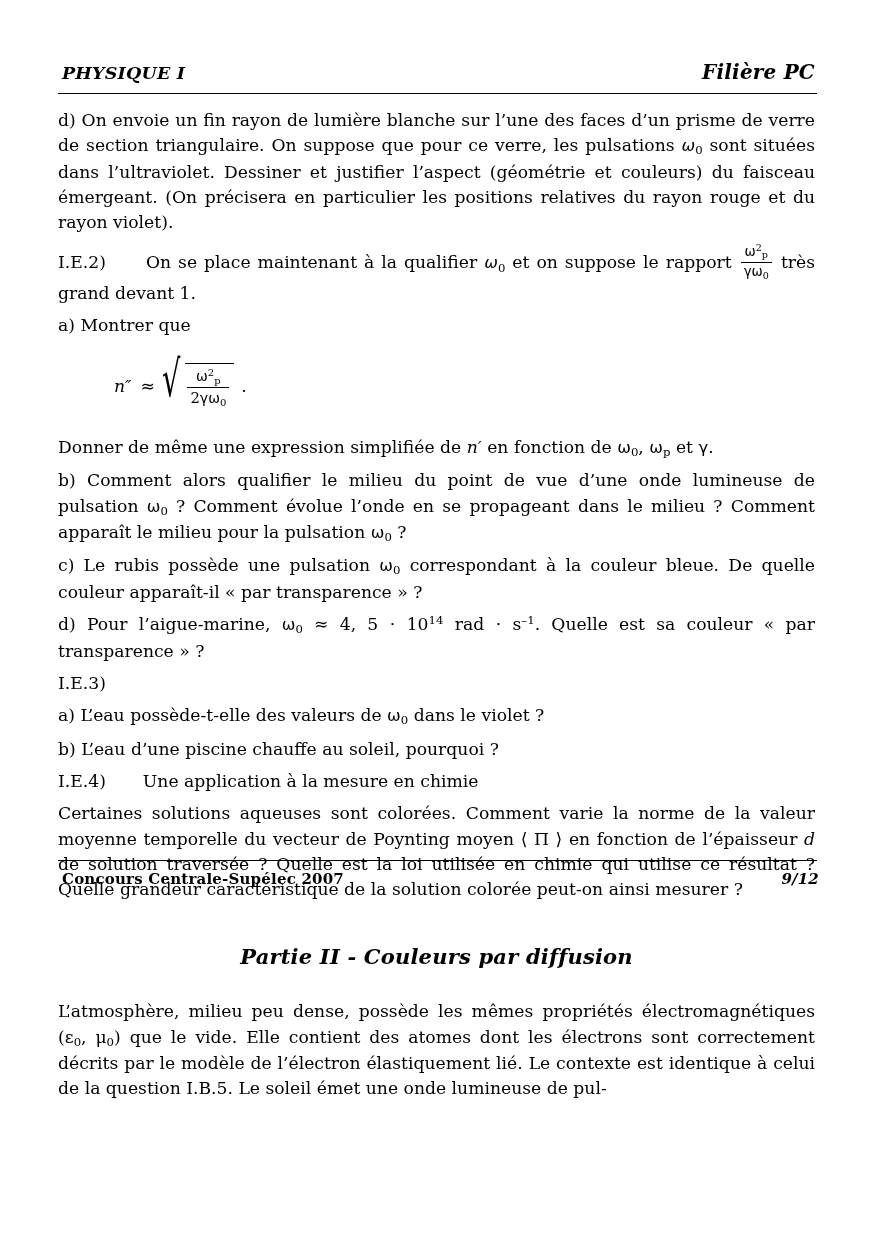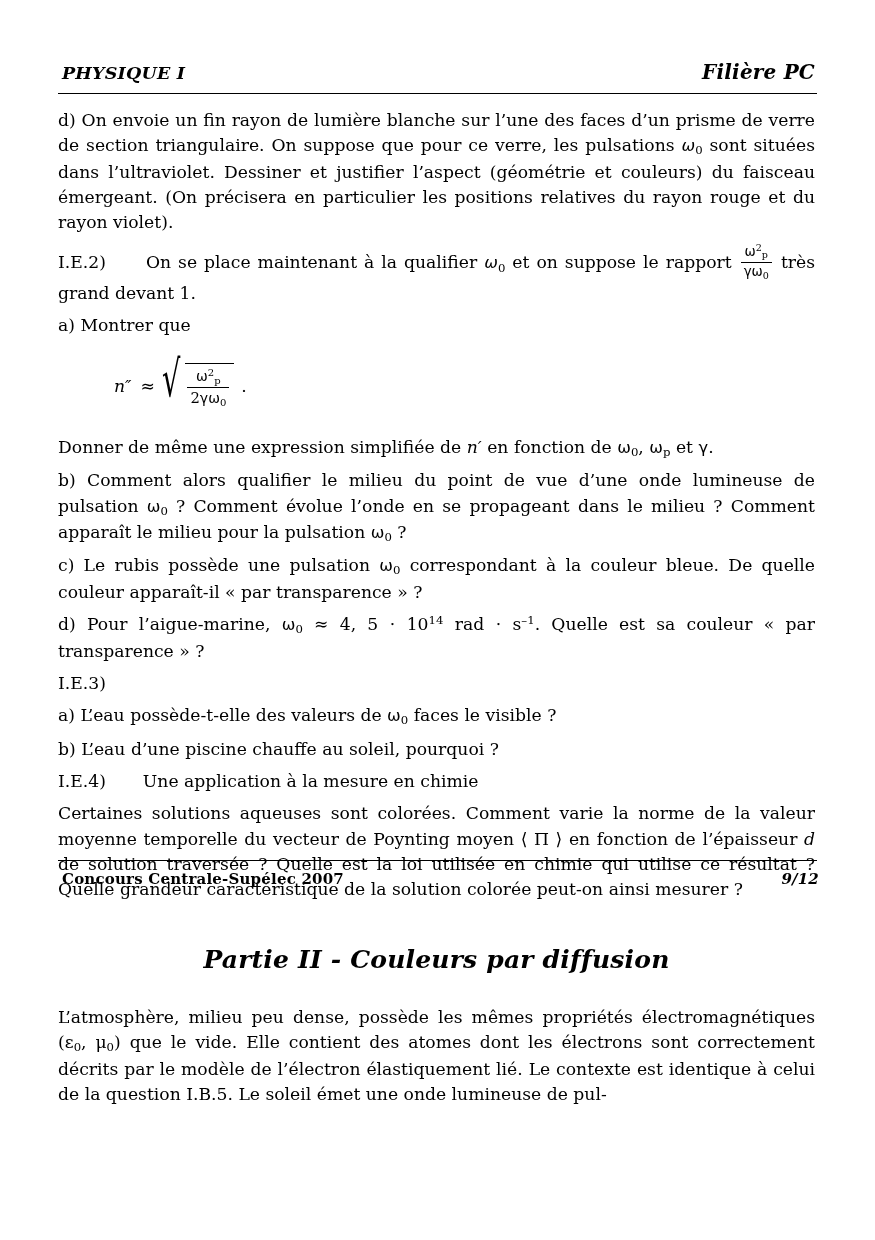--- a/index.html
+++ b/index.html
@@ -143,21 +143,21 @@
     padding: 0 3px 1px 3px;
   }
   .frac2 .den { display: block; padding: 1px 3px 0 3px; }
   .period { margin-left: 7px; }
 
   
   .part-title {
     text-align: center;
     font-style: italic;
     font-weight: bold;
-    font-size: 25px;
+    font-size: 21px;
     margin: 40px 0 26px 0;
     letter-spacing: 0.2px;
   }
 
   
   .footer {
     position: absolute;
     left: 56px;
     right: 56px;
     bottom: 56px;
@@ -269,21 +269,21 @@
     </p>
 
     <p class="block">
       <span class="lbl">I.E.3)</span>
     </p>
 
     <p class="block">
       <span class="lbl">a)</span>
       <span>L’eau possède-t-elle des valeurs de</span>
       <span class="omega">ω</span><span class="sub">0</span>
-      <span>faces le visible ?</span>
+      <span>dans le violet ?</span>
     </p>
 
     <p class="block">
       <span class="lbl">b)</span>
       <span>L’eau d’une piscine chauffe au soleil, pourquoi ?</span>
     </p>
 
     <p class="block">
       <span class="lbl">I.E.4)</span>
       <span class="indent-gap"></span>

